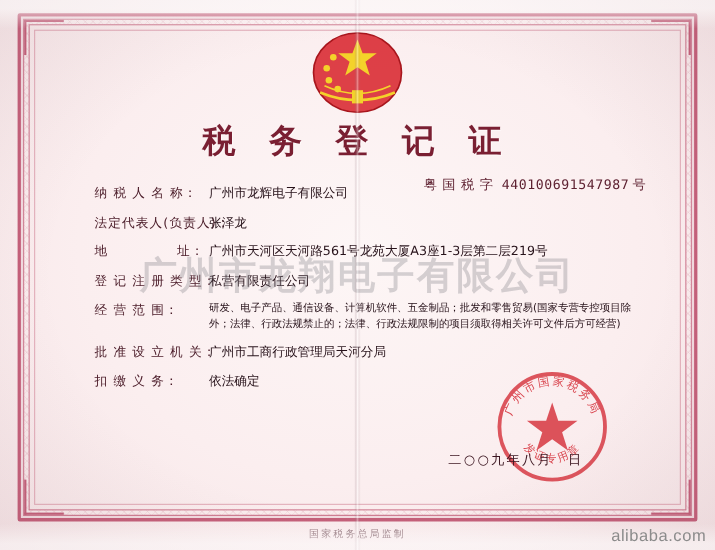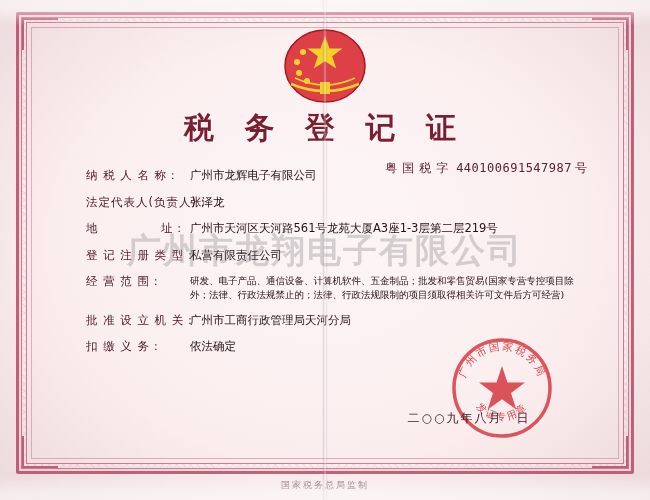--- a/index.html
+++ b/index.html
@@ -313,13 +313,14 @@
   </div>
 
   <div class="issuer">二○○九年八月　日</div>
 
   <div class="footer">国家税务总局监制</div>
 
   <div class="watermark">广州市龙翔电子有限公司</div>
 
   <div class="crease"></div>
   <div class="shading"></div>
+  <div class="site-mark">alibaba.com</div>
 </div>
 
 </body></html>

